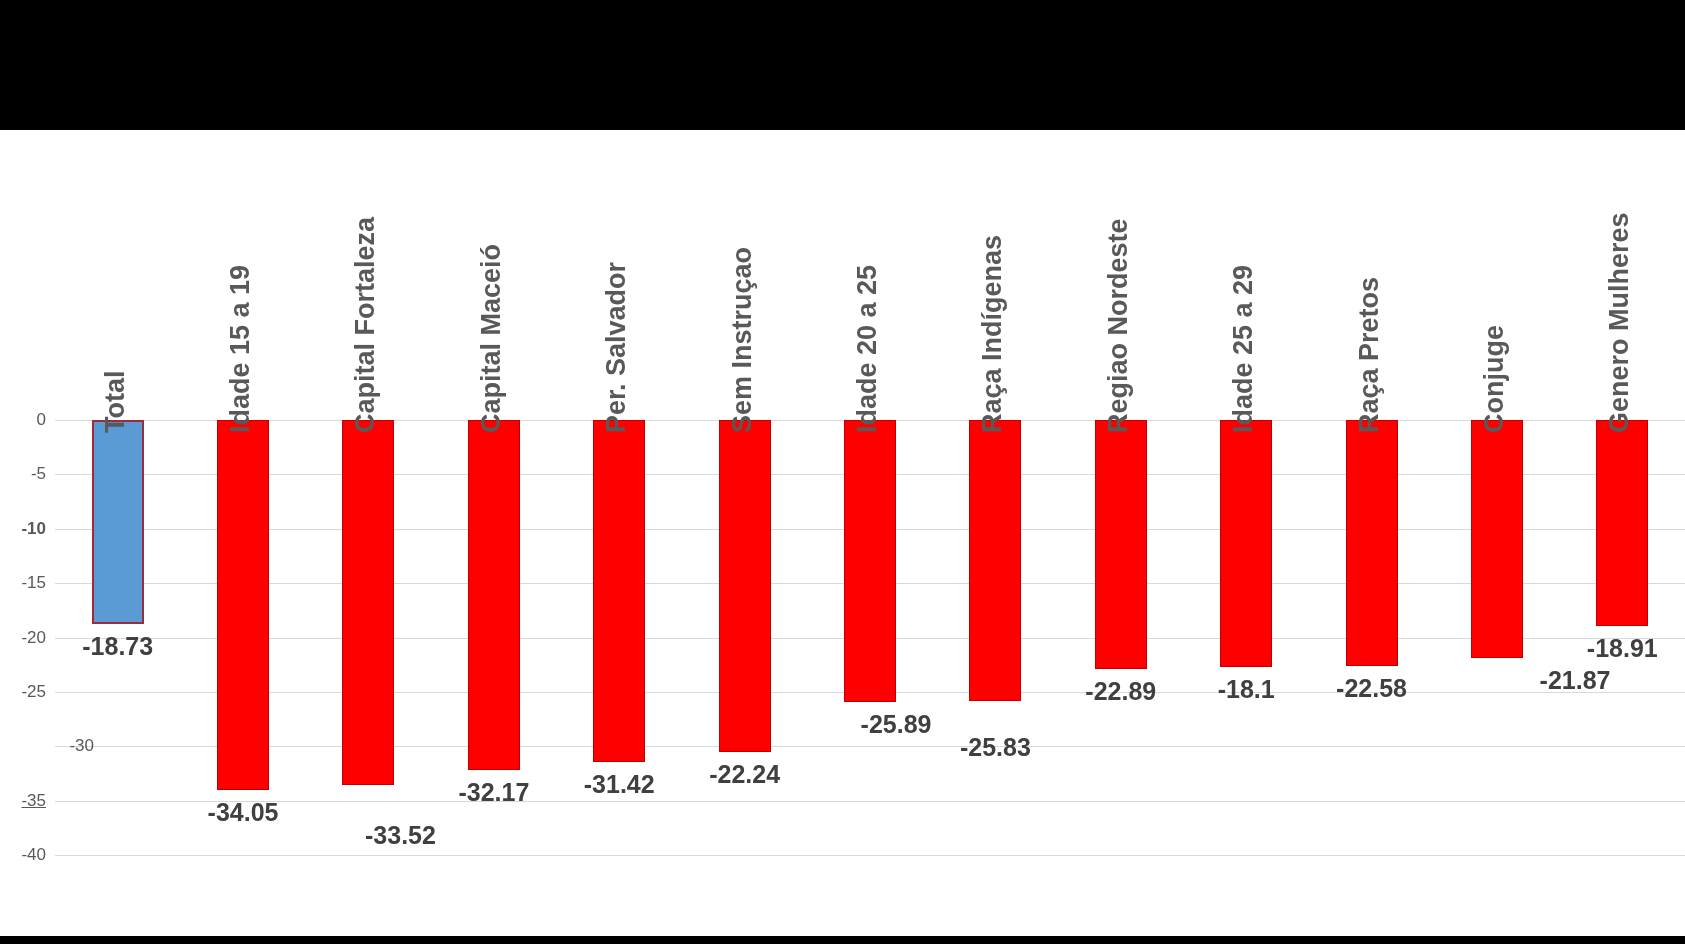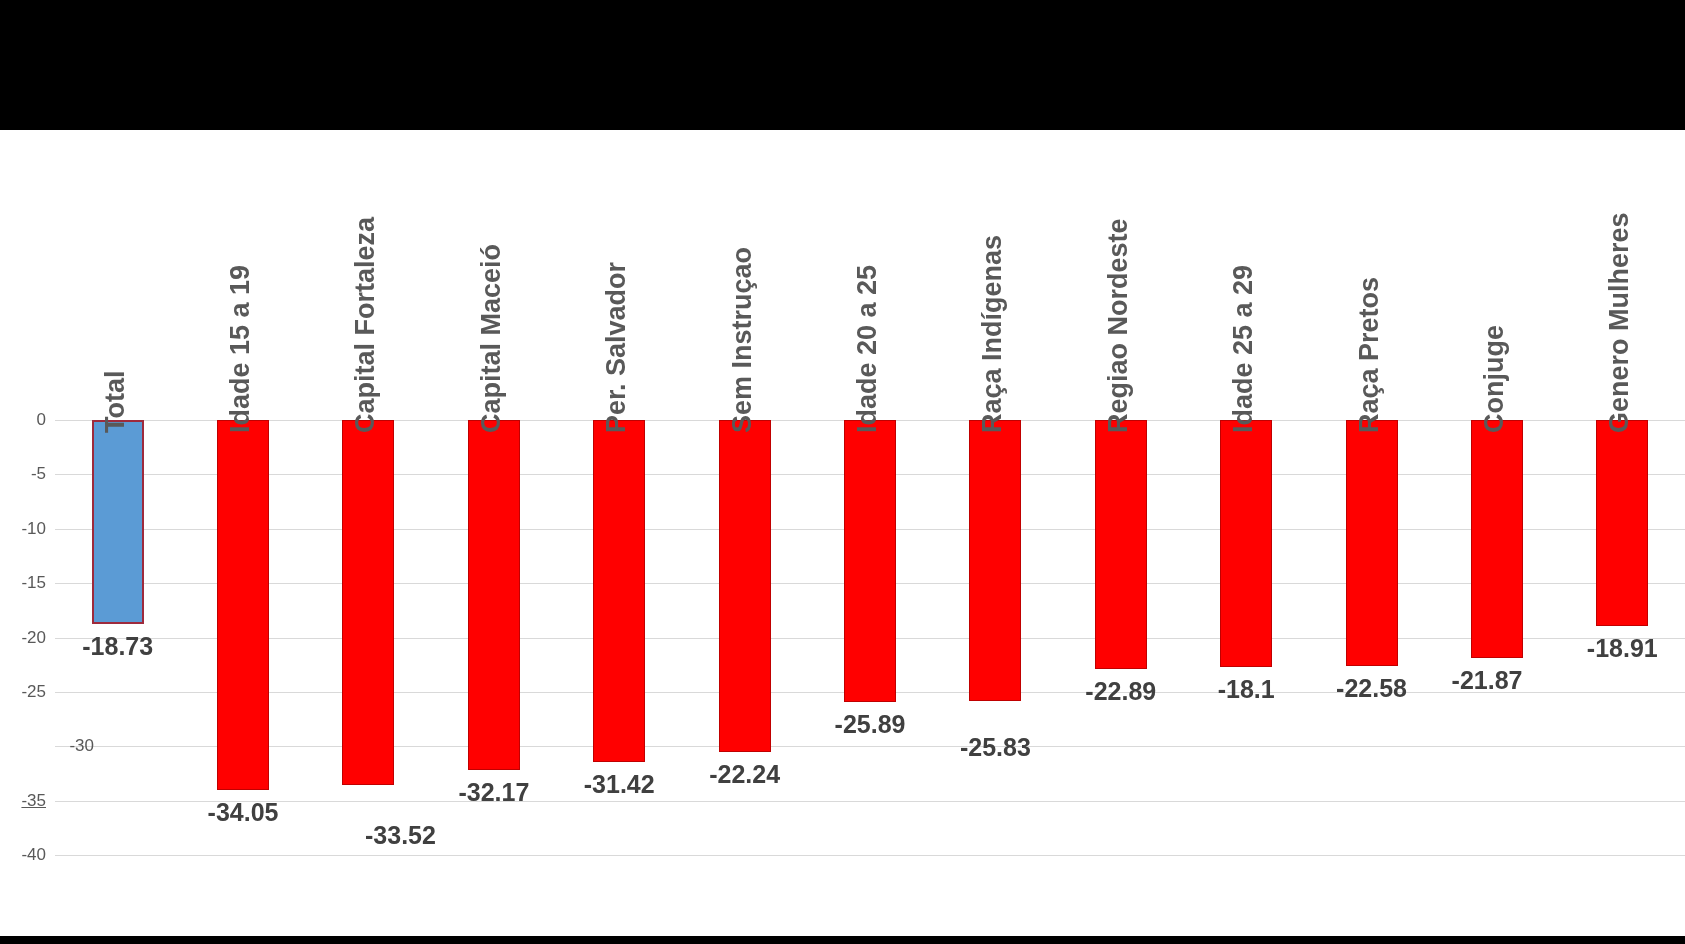--- a/index.html
+++ b/index.html
@@ -141,21 +141,21 @@
           <div class="gridline" style="top: 453.125px;"></div>
           <div class="gridline" style="top: 507.5px;"></div>
           <div class="gridline" style="top: 561.875px;"></div>
           <div class="gridline" style="top: 616.25px;"></div>
           <div class="gridline" style="top: 670.625px;"></div>
           <div class="gridline" style="top: 725px;"></div>
         </div>
       <div id="yticks">
           <div class="ytick-label" style="top: 290px;">0</div>
           <div class="ytick-label" style="top: 344.375px;">-5</div>
-          <div class="ytick-label" style="top: 398.75px;">-10</div>
+          <div class="ytick-label" style="top: 398.75px; font-weight: bold;">-10</div>
           <div class="ytick-label" style="top: 453.125px;">-15</div>
           <div class="ytick-label" style="top: 507.5px;">-20</div>
           <div class="ytick-label" style="top: 561.875px;">-25</div>
           <div class="ytick-label" style="top: 616.25px; padding-left: 48px;">-30</div>
           <div class="ytick-label" style="top: 670.625px; text-decoration: underline;">-35</div>
           <div class="ytick-label" style="top: 725px;">-40</div>
         </div>
       <div class="bars-layer" id="bars">
           <div class="bar total" title="Total: -18.73" style="left: 91.6923px; top: 290px; width: 52px; height: 203.689px;"></div>
           <div class="bar neg" title="Idade 15 a 19: -34.05" style="left: 217.077px; top: 290px; width: 52px; height: 370.294px;"></div>
@@ -186,24 +186,24 @@
           <div class="cat-label" style="left: 1509.92px; top: 272px;">Conjuge</div>
           <div class="cat-label" style="left: 1635.31px; top: 272px;">Genero Mulheres</div>
         </div>
       <div id="vallabels">
           <div class="val-label" style="left: 117.692px; top: 501.689px;">-18.73</div>
           <div class="val-label" style="left: 243.077px; top: 668.294px;">-34.05</div>
           <div class="val-label" style="left: 368.462px; top: 691px; margin-left: 32px;">-33.52</div>
           <div class="val-label" style="left: 493.846px; top: 647.849px;">-32.17</div>
           <div class="val-label" style="left: 619.231px; top: 639.692px;">-31.42</div>
           <div class="val-label" style="left: 744.615px; top: 630.34px;">-22.24</div>
-          <div class="val-label" style="left: 870px; top: 579.554px;">-25.89</div>
+          <div class="val-label" style="left: 896px; top: 579.554px;">-25.89</div>
           <div class="val-label" style="left: 995.385px; top: 603px;">-25.83</div>
           <div class="val-label" style="left: 1120.77px; top: 546.929px;">-22.89</div>
           <div class="val-label" style="left: 1246.15px; top: 544.862px;">-18.1</div>
           <div class="val-label" style="left: 1371.54px; top: 543.558px;">-22.58</div>
-          <div class="val-label" style="left: 1487px; top: 535.836px;">-21.87</div>
+          <div class="val-label" style="left: 1575px; top: 535.836px;">-21.87</div>
           <div class="val-label" style="left: 1622.31px; top: 503.646px;">-18.91</div>
         </div>
     </div>
 
   </div>
 </div>
 
 </body></html>

